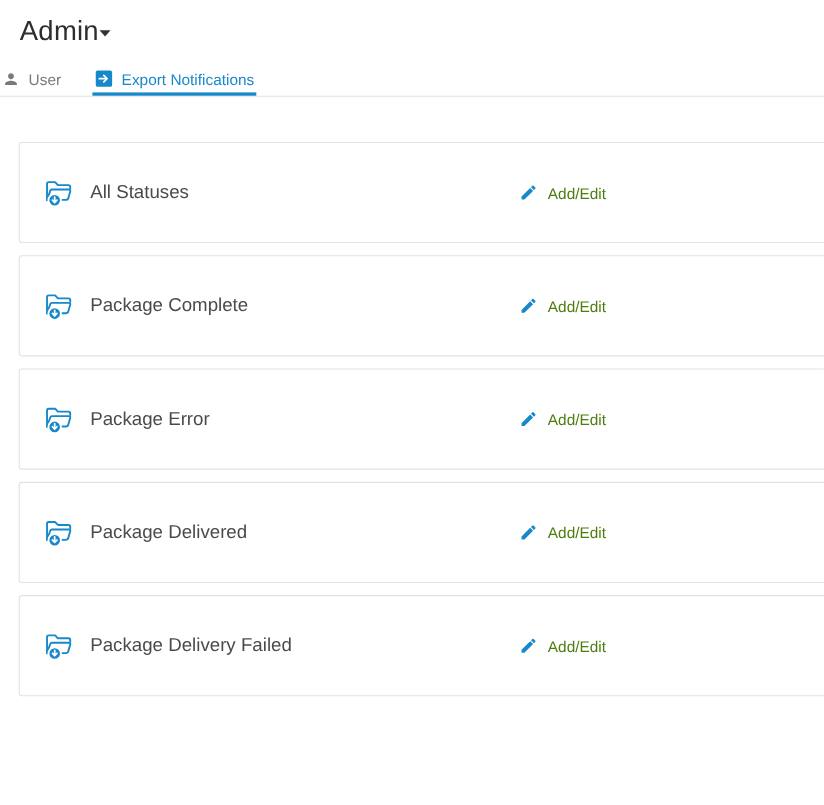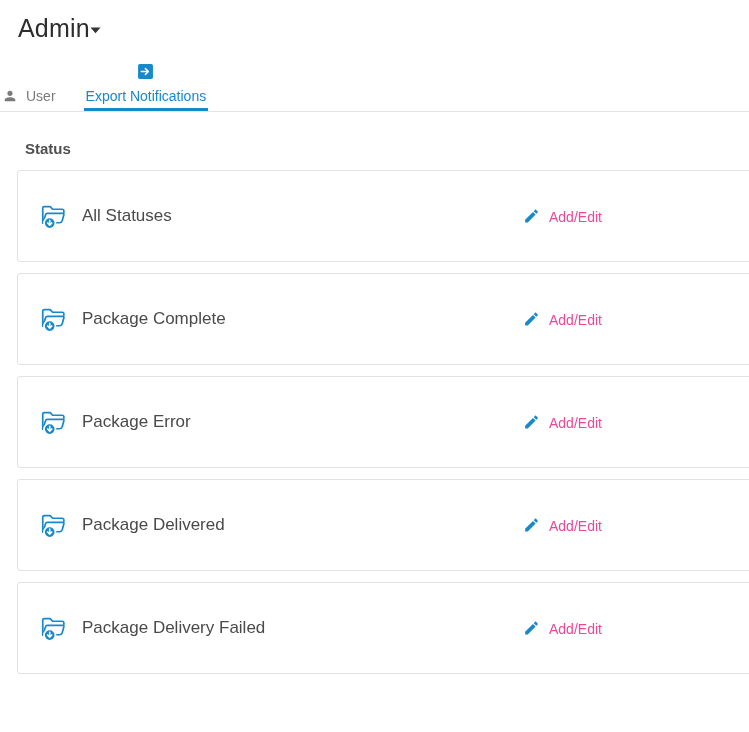--- a/index.html
+++ b/index.html
@@ -41,21 +41,20 @@
     padding: 6px 2px 4px 2px;
     border-bottom: 3px solid transparent;
     color: #7a7a7a;
     font-size: 14px;
     cursor: pointer;
     white-space: nowrap;
   }
   .tab.active {
     color: #1788c9;
     border-bottom-color: #1788c9;
-    flex-direction: column;
   }
   .tab .t-icon { display: inline-flex; }
 
   
   .table-head {
     display: flex;
     margin-top: 28px;
     padding-left: 25px;
     font-size: 15px;
     font-weight: bold;
@@ -77,28 +76,28 @@
     align-items: center;
   }
   .folder-icon { display: inline-flex; margin-left: 21px; }
   .status-label {
     margin-left: 13px;
     font-size: 17px;
     color: #4a4a4a;
   }
   .addedit {
     position: absolute;
-    left: 505px;
+    left: 454px;
     top: 50%;
     transform: translateY(-50%);
     display: flex;
     align-items: flex-end;
     gap: 9px;
     font-size: 14px;
-    color: #ec4899;
+    color: #4d7c0f;
     text-decoration: none;
     cursor: pointer;
   }
   .pencil { display: inline-flex; }
 </style>
 </head>
 <body>
 
 <div class="title-bar">
   <span class="title">Admin</span>
@@ -124,21 +123,20 @@
         <rect x="1.5" y="1.5" width="21" height="21" rx="2.5" fill="#1788c9"></rect>
         <path d="M6 12 H15" stroke="#fff" stroke-width="2.2" stroke-linecap="round"></path>
         <path d="M11.8 7.8 L16 12 L11.8 16.2" stroke="#fff" stroke-width="2.2" fill="none" stroke-linecap="round" stroke-linejoin="round"></path>
       </svg>
     </span>
     <span>Export Notifications</span>
   </div>
 </div>
 
 <div class="table-head">
-  <div class="col-status">Status</div>
 </div>
 
 <div class="card-list" id="card-list">
     <div class="card">
     <span class="folder-icon">
       <svg width="30" height="30" viewBox="0 0 28 28" fill="none">
         <path d="M3.5 20.5 V6.6 Q3.5 5.2 4.9 5.2 H10.4 L12.7 7.7 H21.6 Q23.2 7.7 23.2 9.3 V10.6" stroke="#1788c9" stroke-width="1.6" stroke-linecap="round" stroke-linejoin="round"></path>
         <path d="M3.5 20.5 L6.3 12.4 Q6.6 11.5 7.6 11.5 H22 Q23.6 11.5 23.2 12.9 L21.6 18.6 Q21.2 20.3 19.4 20.3 H15.9" stroke="#1788c9" stroke-width="1.6" stroke-linecap="round" stroke-linejoin="round"></path>
         <circle cx="10" cy="20.6" r="5.3" fill="#1788c9" stroke="#fff" stroke-width="1.6"></circle>
         <path d="M10 17.9 V22.3 M8.1 20.5 L10 22.5 L11.9 20.5" stroke="#fff" stroke-width="1.5" stroke-linecap="round" stroke-linejoin="round"></path>

